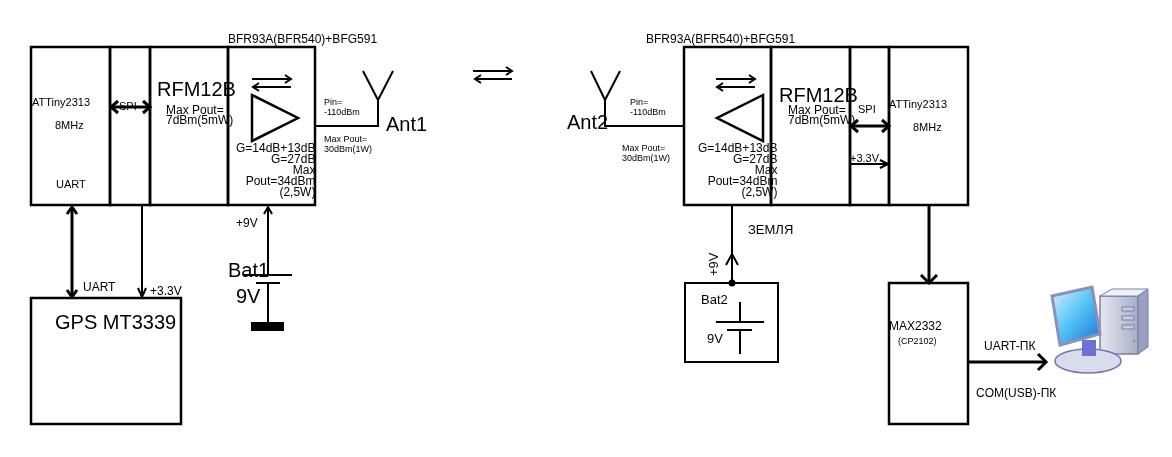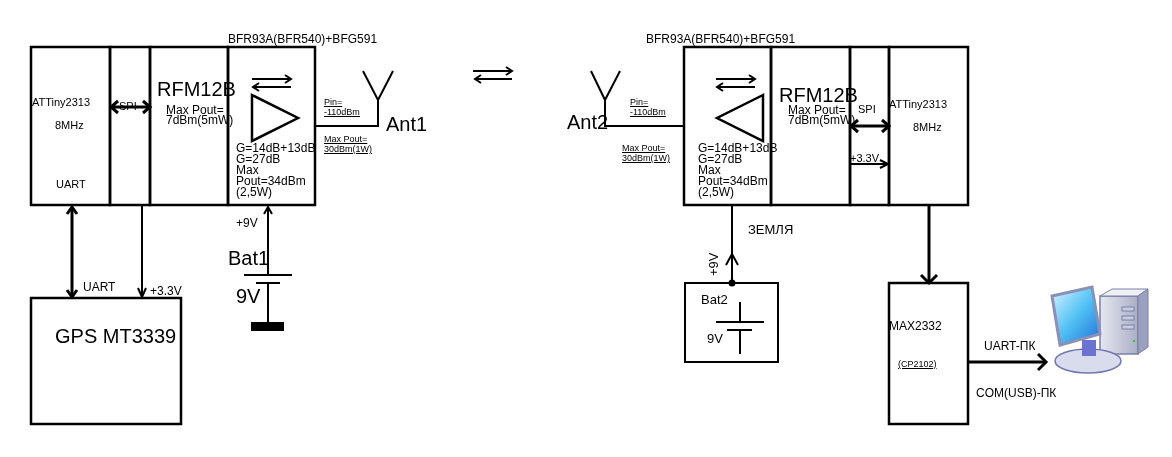--- a/index.html
+++ b/index.html
@@ -1,25 +1,25 @@
 <!DOCTYPE html>
 <html><head>
 <meta charset="utf-8">
 <style>
   html, body { margin: 0; padding: 0; background: #ffffff; }
   body { width: 1172px; height: 457px; position: relative; overflow: hidden;
          font-family: "Liberation Sans", "DejaVu Sans", sans-serif; color: #000; }
   svg { position: absolute; left: 0; top: 0; }
   .t  { position: absolute; white-space: nowrap; line-height: 1; }
-  .s9 { font-size: 9px; text-decoration: underline; }
+  .s9 { font-size: 9px; }
   .s10 { font-size: 12px; }
   .s11 { font-size: 11px; }
   .s13 { font-size: 13px; }
   .s15 { font-size: 20px; }
-  .lh { line-height: 11px; }
+  .lh { line-height: 11px; text-align: right; }
 </style>
 </head>
 <body>
 
 <svg width="1172" height="457" viewBox="0 0 1172 457">
   <defs>
     <linearGradient id="scr" x1="0" y1="0" x2="1" y2="1">
       <stop offset="0" stop-color="#d9f4ff"></stop>
       <stop offset="0.5" stop-color="#52c2f5"></stop>
       <stop offset="1" stop-color="#1e6fd8"></stop>
@@ -168,25 +168,25 @@
   <div>Max</div>
   <div>Pout=34dBm</div>
   <div>(2,5W)</div>
 </div>
 <div class="t s9" style="left:324px;top:98px">Pin=</div>
 <div class="t s9" style="left:324px;top:108px">-110dBm</div>
 <div class="t s9" style="left:324px;top:135px">Max Pout=</div>
 <div class="t s9" style="left:324px;top:145px">30dBm(1W)</div>
 <div class="t s15" style="left:386px;top:114px">Ant1</div>
 <div class="t s10" style="left:236px;top:217px">+9V</div>
-<div class="t s15" style="left:228px;top:248px">Bat1</div>
+<div class="t s15" style="left:228px;top:260px">Bat1</div>
 <div class="t s15" style="left:236px;top:286px">9V</div>
 <div class="t s10" style="left:83px;top:281px">UART</div>
 <div class="t s10" style="left:150px;top:285px">+3.3V</div>
-<div class="t s15" style="left:55px;top:326px">GPS MT3339</div>
+<div class="t s15" style="left:55px;top:312px">GPS MT3339</div>
 
 <div class="t s10" style="left:646px;top:33px">BFR93A(BFR540)+BFG591</div>
 <div class="t s15" style="left:567px;top:112px">Ant2</div>
 <div class="t s9" style="left:630px;top:98px">Pin=</div>
 <div class="t s9" style="left:630px;top:108px">-110dBm</div>
 <div class="t s9" style="left:622px;top:144px">Max Pout=</div>
 <div class="t s9" style="left:622px;top:154px">30dBm(1W)</div>
 <div class="t s10 lh" style="left:698px;top:143px">
   <div>G=14dB+13dB</div>
   <div>G=27dB</div>
@@ -199,15 +199,15 @@
 <div class="t s10" style="left:788px;top:114px">7dBm(5mW)</div>
 <div class="t s11" style="left:858px;top:104px">SPI</div>
 <div class="t s11" style="left:850px;top:153px">+3.3V</div>
 <div class="t s11" style="left:889px;top:99px">ATTiny2313</div>
 <div class="t s11" style="left:913px;top:122px">8MHz</div>
 <div class="t s13" style="left:748px;top:223px">ЗЕМЛЯ</div>
 <div class="t s13" style="left:707px;top:276px;transform:rotate(-90deg);transform-origin:0 0">+9V</div>
 <div class="t s13" style="left:701px;top:293px">Bat2</div>
 <div class="t s13" style="left:707px;top:332px">9V</div>
 <div class="t s10" style="left:889px;top:320px">MAX2332</div>
-<div class="t s9" style="left:898px;top:360px">(CP2102)</div>
+<div class="t s9" style="left:898px;top:337px">(CP2102)</div>
 <div class="t s10" style="left:984px;top:340px">UART-ПК</div>
 <div class="t s10" style="left:976px;top:387px">COM(USB)-ПК</div>
 
 </body></html>

